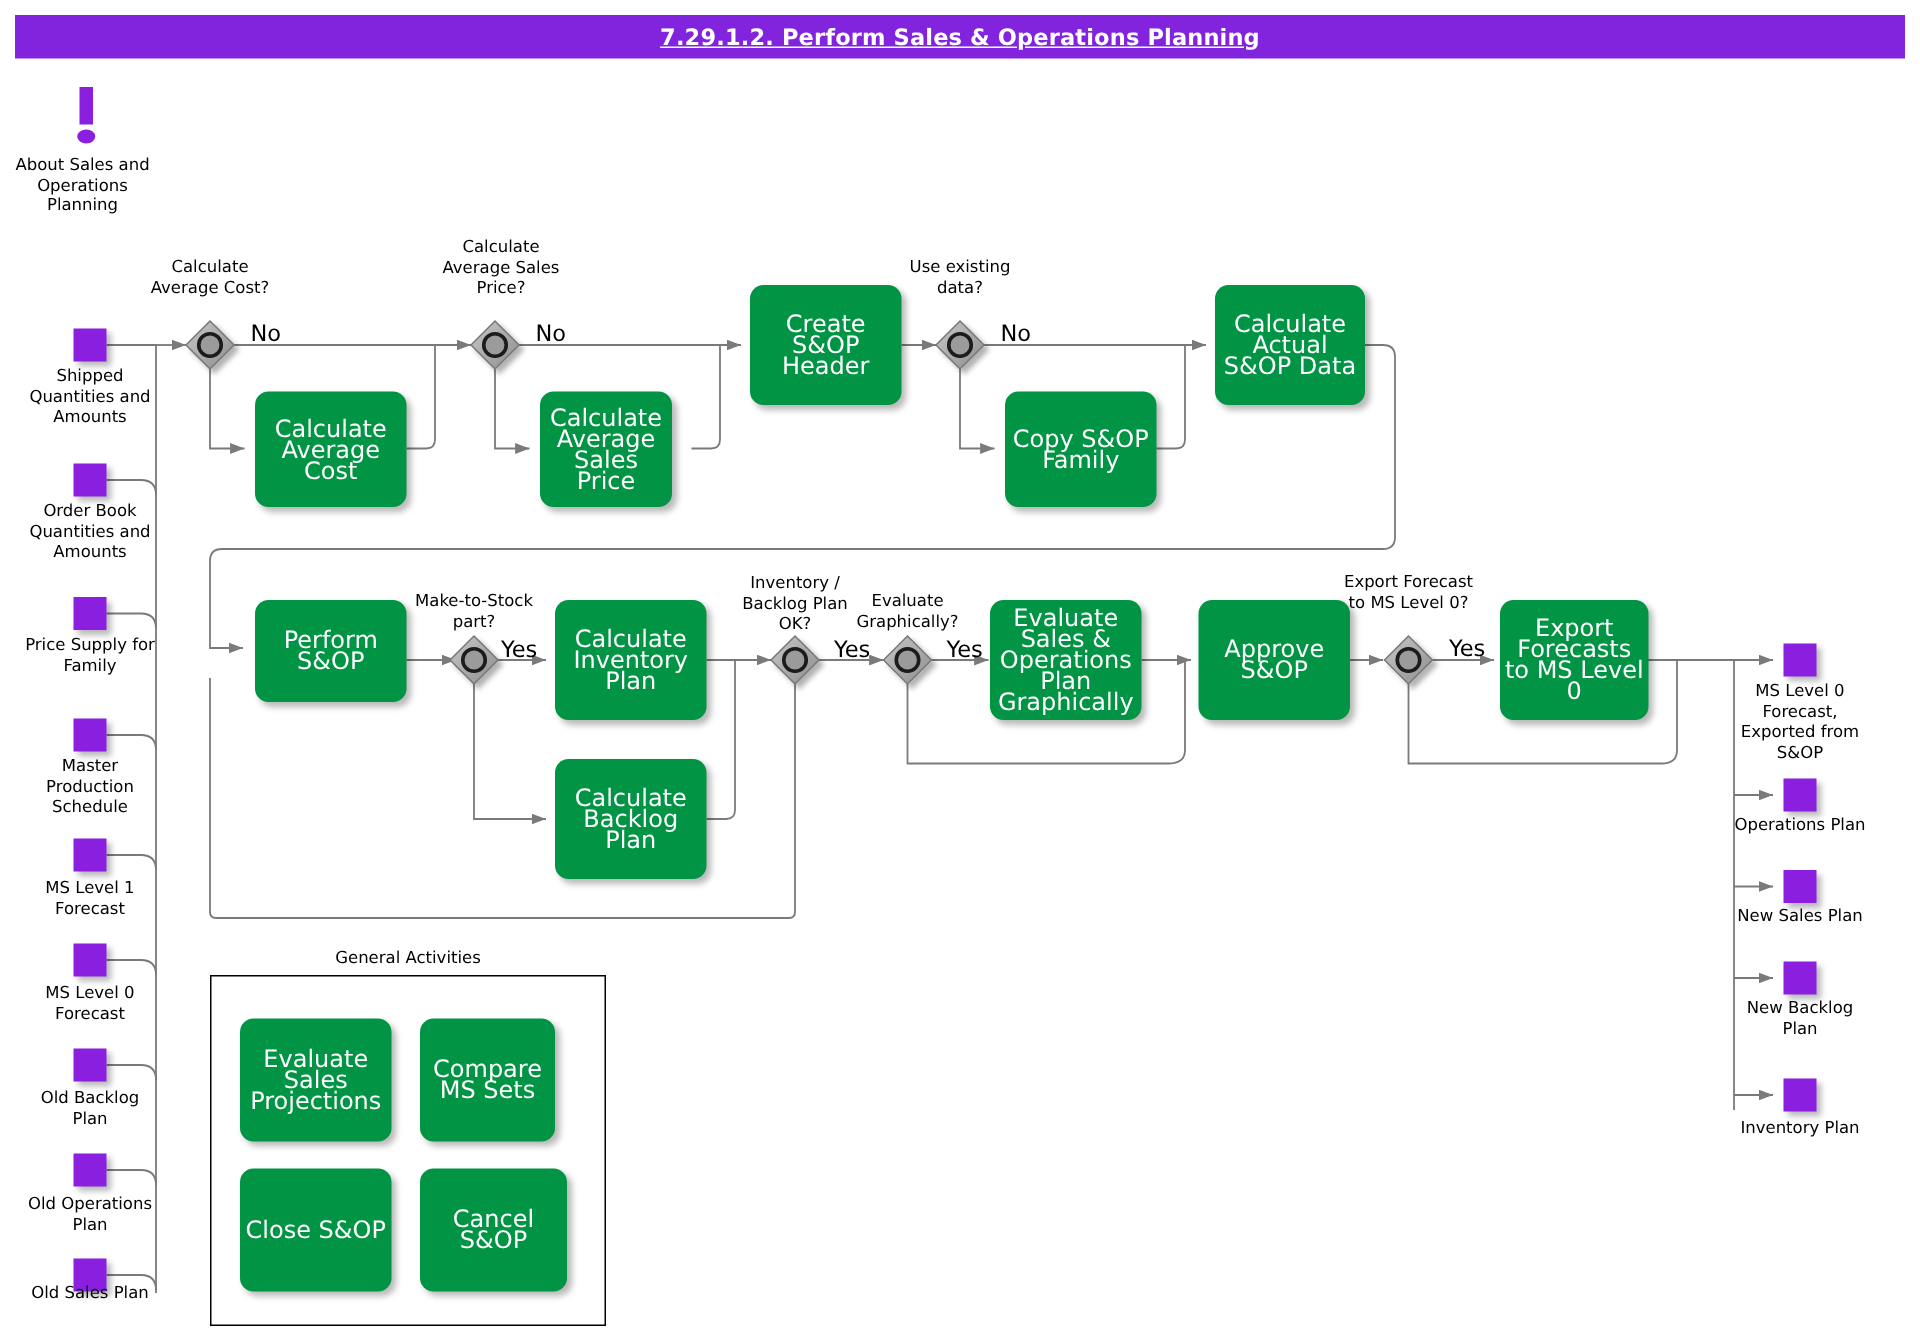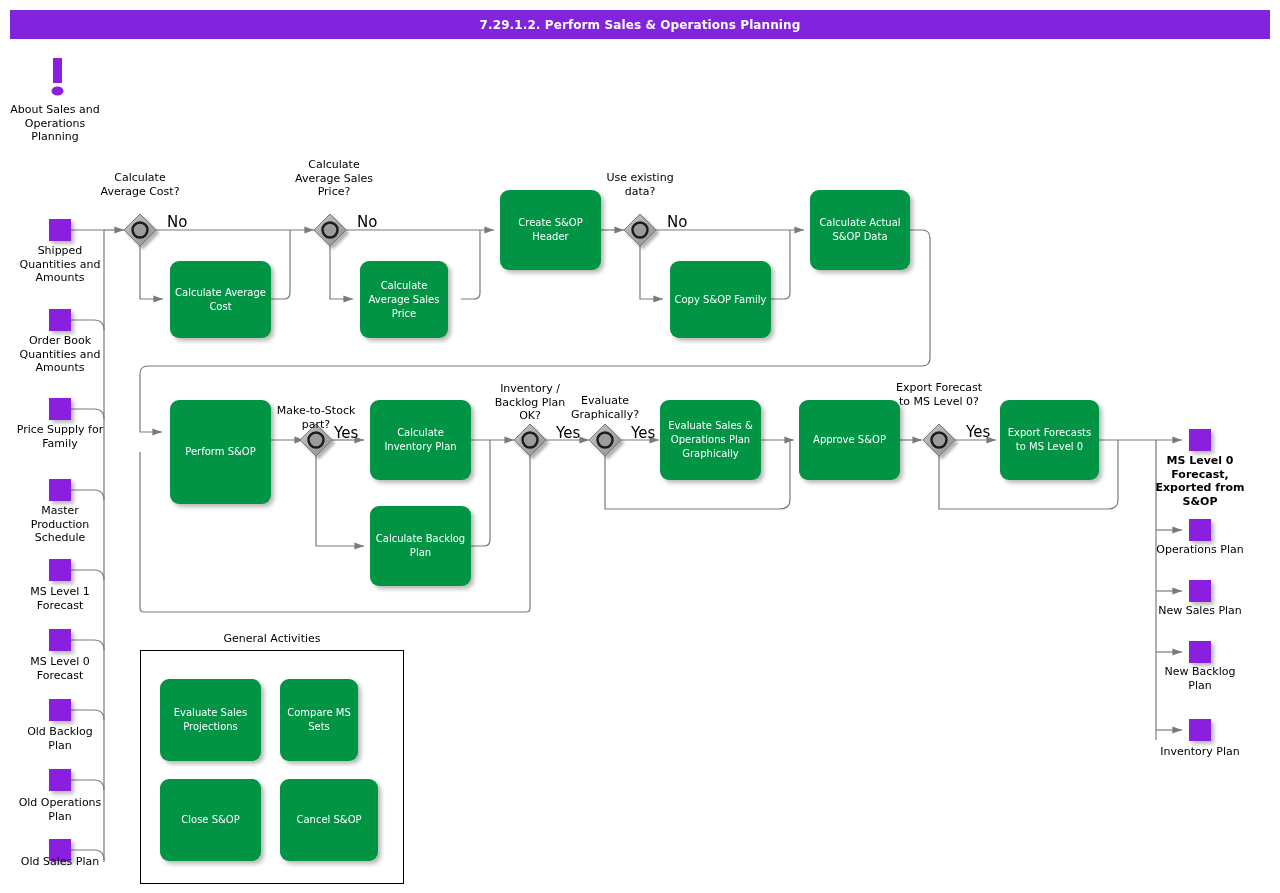--- a/index.html
+++ b/index.html
@@ -1,23 +1,23 @@
 <!DOCTYPE html>
 <html><head>
 <meta charset="utf-8">
 <style>
   html,body{margin:0;padding:0;background:#ffffff;}
   body{width:1280px;height:893px;position:relative;overflow:hidden;
        font-family:"DejaVu Sans","Liberation Sans",sans-serif;}
   #title-bar{position:absolute;left:10px;top:10px;width:1260px;height:29px;
-             background:#8223de;color:#ffffff;font-size:12px;font-weight:bold;
-             display:flex;align-items:center;justify-content:center;letter-spacing:.1px;}
+             background:#8223de;color:#ffffff;font-size:15px;font-weight:bold;
+             display:flex;align-items:center;justify-content:center;letter-spacing:.1px;text-decoration:underline;}
   #canvas{position:absolute;left:0;top:0;width:1280px;height:893px;}
   .nd{position:absolute;}
-  .task{background:#009444;border-radius:9px;color:#ffffff;font-size:10px;
+  .task{background:#009444;border-radius:9px;color:#ffffff;font-size:16px;
         line-height:14px;text-align:center;display:flex;align-items:center;
         justify-content:center;box-shadow:3px 3px 4px rgba(0,0,0,.28);padding:2px;
         box-sizing:border-box;}
   .dobj{width:22px;height:22px;background:#8a1fe0;box-shadow:3px 3px 4px rgba(0,0,0,.28);}
   .dlabel{position:absolute;font-size:11px;line-height:13.5px;color:#000;
           text-align:center;width:92px;}
   .gwlabel{position:absolute;font-size:11px;line-height:13.5px;color:#000;text-align:center;}
   .edgelabel{position:absolute;font-size:15px;color:#000;}
   .grp{position:absolute;border:1.5px solid #000;background:#ffffff;}
   .grptitle{position:absolute;font-size:11px;color:#000;text-align:center;}
@@ -170,59 +170,59 @@
 
 <div class="gwlabel" style="left:94px;top:171px;width:92px;">Calculate Average Cost?</div>
 <div class="edgelabel" style="left:167px;top:213px;">No</div>
 
 <div class="gwlabel" style="left:288px;top:158px;width:92px;">Calculate Average Sales Price?</div>
 <div class="edgelabel" style="left:357px;top:213px;">No</div>
 
 <div class="gwlabel" style="left:594px;top:171px;width:92px;">Use existing data?</div>
 <div class="edgelabel" style="left:667px;top:213px;">No</div>
 
-<div class="gwlabel" style="left:272px;top:404px;width:88px;">Make-to-Stock part?</div>
+<div class="gwlabel" style="left:272px;top:394px;width:88px;">Make-to-Stock part?</div>
 <div class="edgelabel" style="left:334px;top:424px;">Yes</div>
 
 <div class="gwlabel" style="left:486px;top:382px;width:88px;">Inventory / Backlog Plan OK?</div>
 <div class="edgelabel" style="left:556px;top:424px;">Yes</div>
 
 <div class="gwlabel" style="left:561px;top:394px;width:88px;">Evaluate Graphically?</div>
 <div class="edgelabel" style="left:631px;top:424px;">Yes</div>
 
 <div class="gwlabel" style="left:893px;top:381px;width:92px;">Export Forecast to MS Level 0?</div>
 <div class="edgelabel" style="left:966px;top:423px;">Yes</div>
 
 <div class="nd task" style="left:170px;top:261px;width:101px;height:77px;">Calculate Average Cost</div>
 <div class="nd task" style="left:360px;top:261px;width:88px;height:77px;">Calculate Average Sales Price</div>
 <div class="nd task" style="left:500px;top:190px;width:101px;height:80px;">Create S&amp;OP Header</div>
 <div class="nd task" style="left:670px;top:261px;width:101px;height:77px;">Copy S&amp;OP Family</div>
 <div class="nd task" style="left:810px;top:190px;width:100px;height:80px;">Calculate Actual S&amp;OP Data</div>
 
-<div class="nd task" style="left:170px;top:400px;width:101px;height:104px;">Perform S&amp;OP</div>
+<div class="nd task" style="left:170px;top:400px;width:101px;height:68px;">Perform S&amp;OP</div>
 <div class="nd task" style="left:370px;top:400px;width:101px;height:80px;">Calculate Inventory Plan</div>
 <div class="nd task" style="left:370px;top:506px;width:101px;height:80px;">Calculate Backlog Plan</div>
 <div class="nd task" style="left:660px;top:400px;width:101px;height:80px;">Evaluate Sales &amp; Operations Plan Graphically</div>
 <div class="nd task" style="left:799px;top:400px;width:101px;height:80px;">Approve S&amp;OP</div>
 <div class="nd task" style="left:1000px;top:400px;width:99px;height:80px;">Export Forecasts to MS Level 0</div>
 
 <div class="nd dobj" style="left:1189px;top:429px;"></div>
-<div class="dlabel" style="left:1154px;top:454px;font-weight:bold;">MS Level 0 Forecast, Exported from S&amp;OP</div>
+<div class="dlabel" style="left:1154px;top:454px;">MS Level 0 Forecast, Exported from S&amp;OP</div>
 
 <div class="nd dobj" style="left:1189px;top:519px;"></div>
 <div class="dlabel" style="left:1154px;top:543px;">Operations Plan</div>
 
 <div class="nd dobj" style="left:1189px;top:580px;"></div>
 <div class="dlabel" style="left:1154px;top:604px;">New Sales Plan</div>
 
 <div class="nd dobj" style="left:1189px;top:641px;"></div>
 <div class="dlabel" style="left:1154px;top:665px;">New Backlog Plan</div>
 
 <div class="nd dobj" style="left:1189px;top:719px;"></div>
 <div class="dlabel" style="left:1154px;top:745px;">Inventory Plan</div>
 
 <div class="grptitle" style="left:178px;top:632px;width:188px;">General Activities</div>
 <div class="grp" style="left:140px;top:650px;width:262px;height:232px;"></div>
 
 <div class="nd task" style="left:160px;top:679px;width:101px;height:82px;">Evaluate Sales Projections</div>
-<div class="nd task" style="left:280px;top:679px;width:78px;height:82px;">Compare MS Sets</div>
+<div class="nd task" style="left:280px;top:679px;width:90px;height:82px;">Compare MS Sets</div>
 <div class="nd task" style="left:160px;top:779px;width:101px;height:82px;">Close S&amp;OP</div>
 <div class="nd task" style="left:280px;top:779px;width:98px;height:82px;">Cancel S&amp;OP</div>
 
 </body></html>

